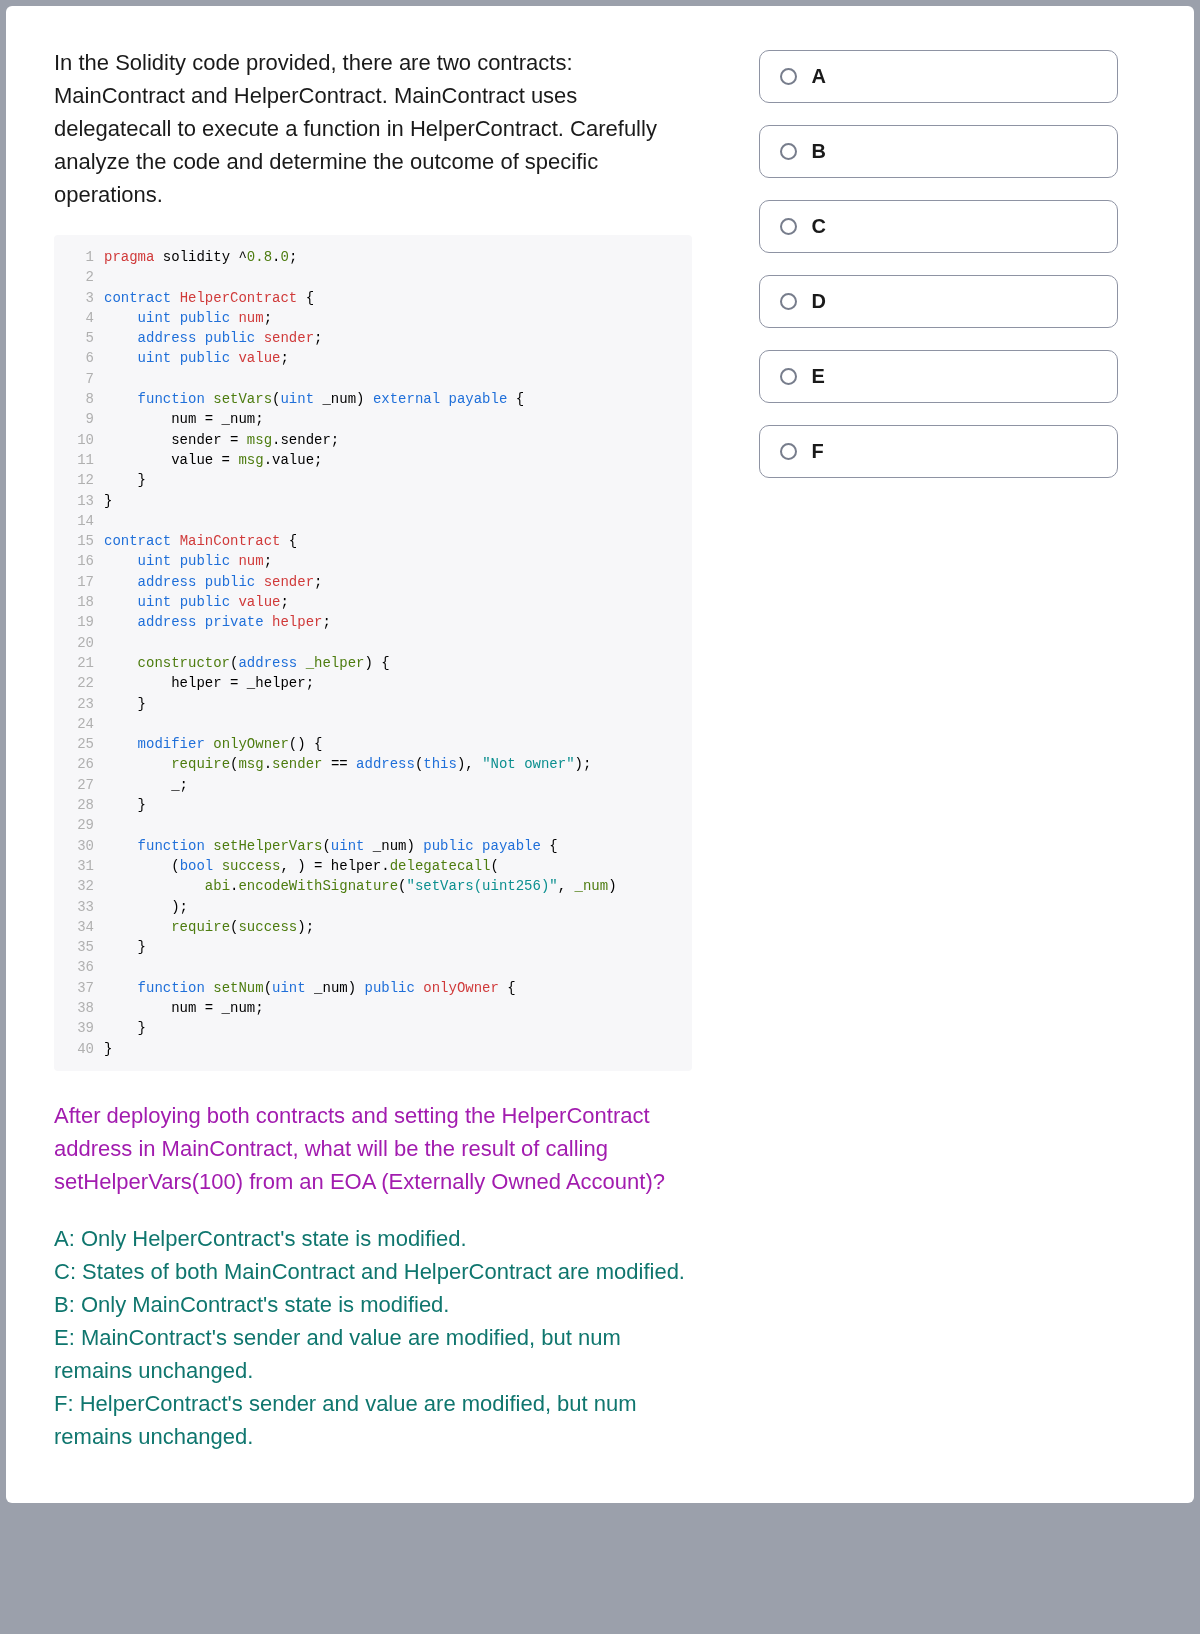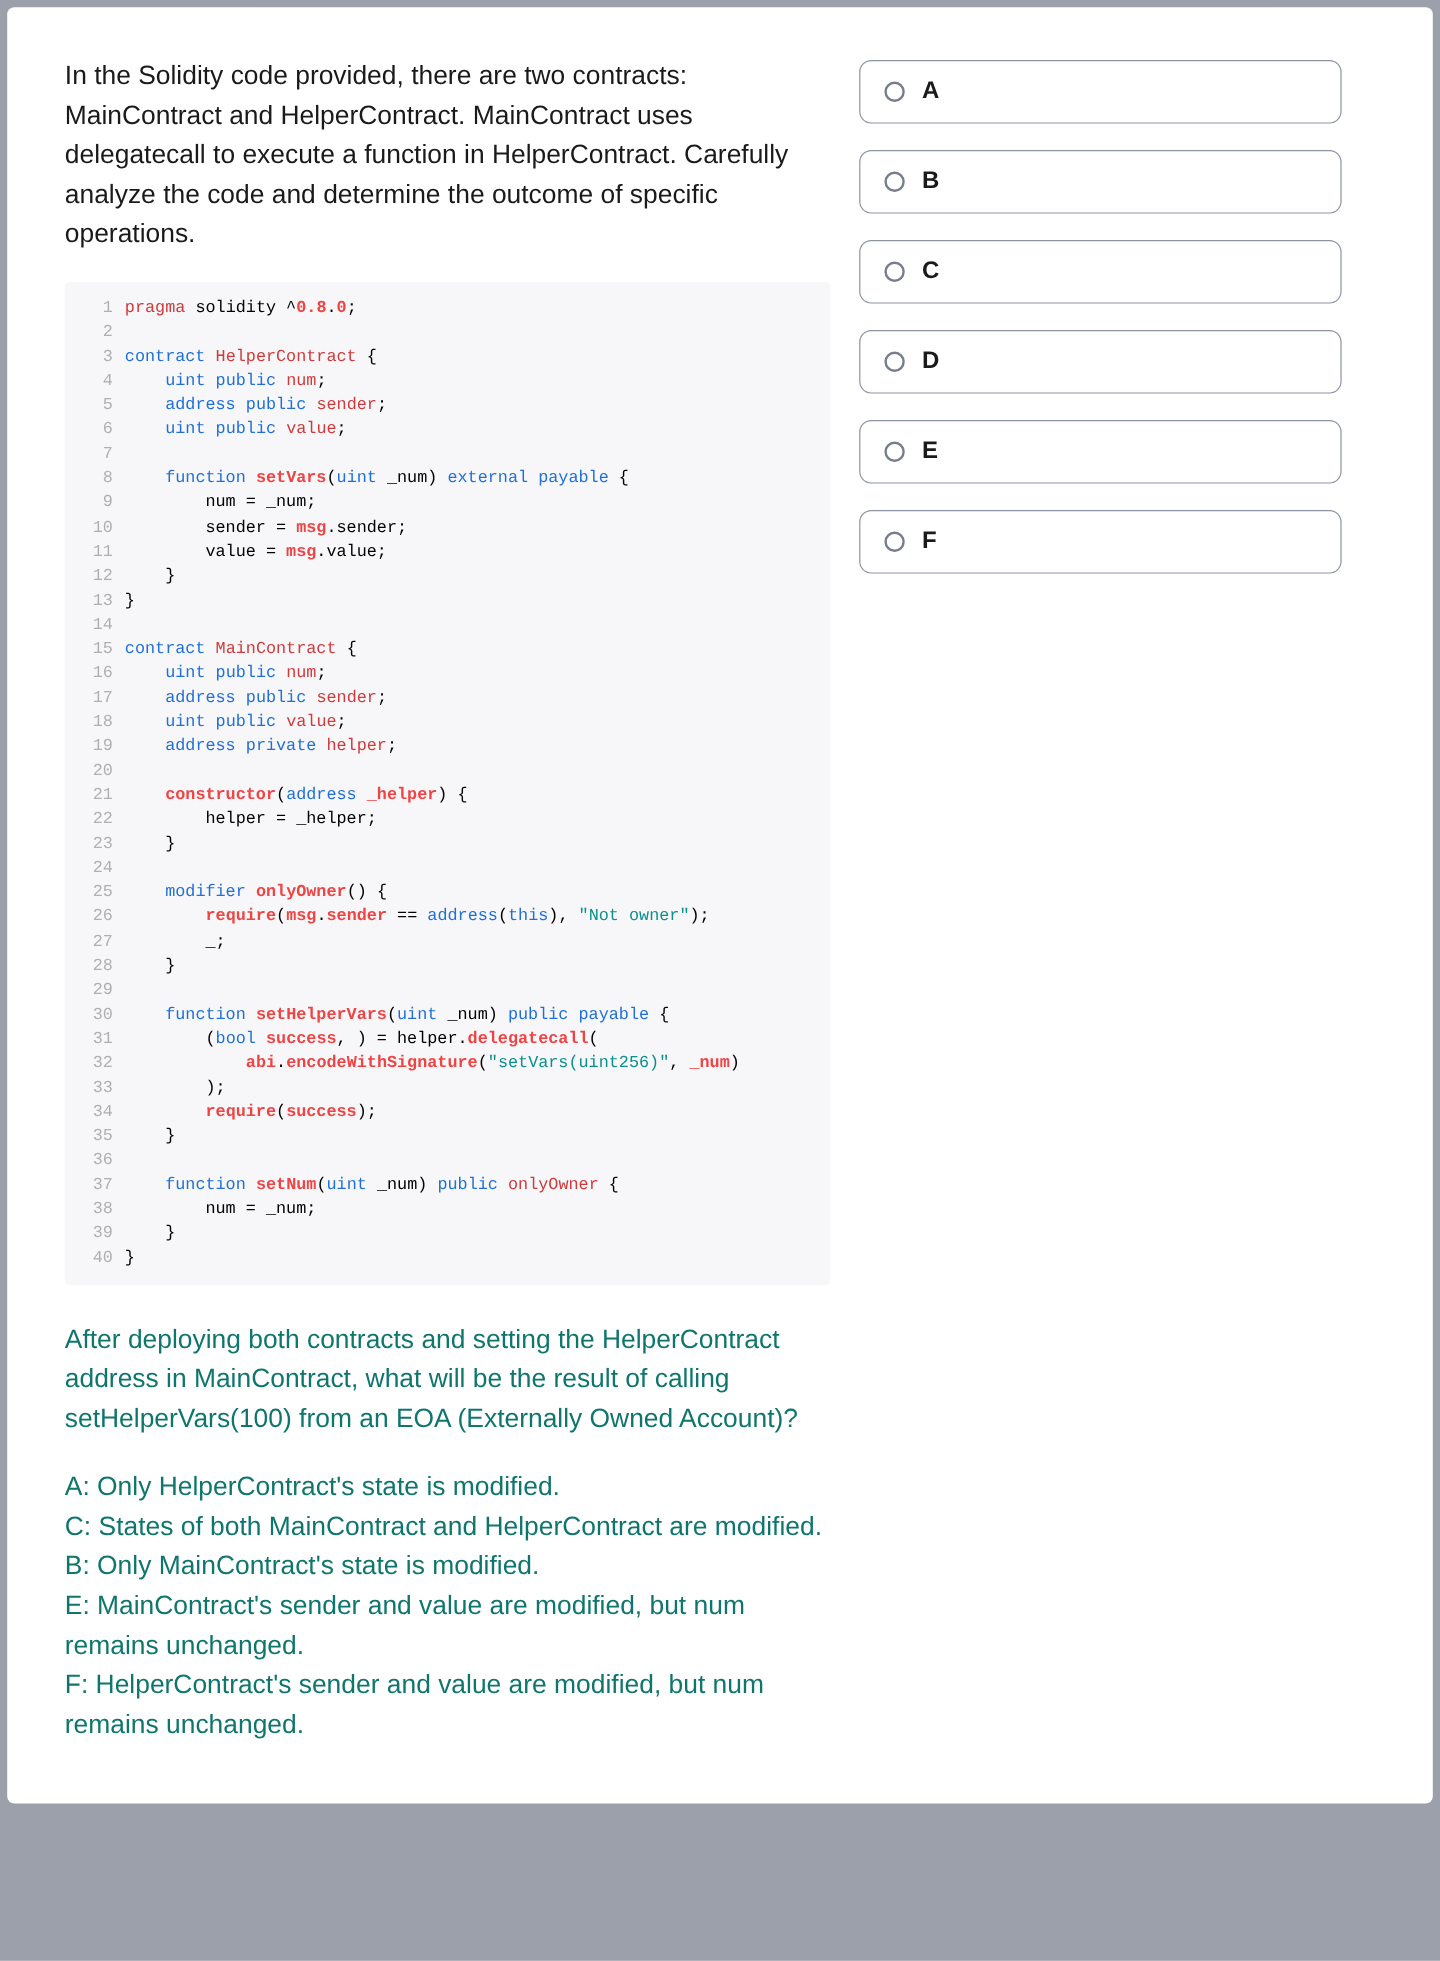--- a/index.html
+++ b/index.html
@@ -11,21 +11,21 @@
   }
   .outer {
     background: #9ba0ab;
     padding: 6px;
   }
   .page {
     background: #fff;
     border-radius: 6px;
     padding: 40px 76px 50px 48px;
     display: flex;
-    gap: 24px;
+    gap: 67px;
   }
   .left-col {
     flex: 0 0 60%;
     max-width: 60%;
   }
   .right-col {
     flex: 1;
     padding-top: 4px;
   }
   .intro {
@@ -51,26 +51,26 @@
   .ln {
     display: inline-block;
     width: 26px;
     text-align: right;
     color: #b0b0b0;
     margin-right: 10px;
     user-select: none;
   }
   .kw-red { color: #d03a3a; text-align: center; }
   .kw-blue { color: #1f6fd9; }
-  .kw-teal { color: #ef4444; font-weight: bold; }
+  .kw-teal { color: #4d7c0f; }
   .kw-str { color: #0b8f8f; }
   .question {
     font-size: 22px;
     line-height: 1.5;
-    color: #0f766e;
+    color: #a21caf;
     margin-bottom: 24px;
   }
   .answers div {
     font-size: 22px;
     line-height: 1.5;
     color: #0f766e;
   }
   .option {
     border: 1.5px solid #8e93a3;
     border-radius: 10px;

